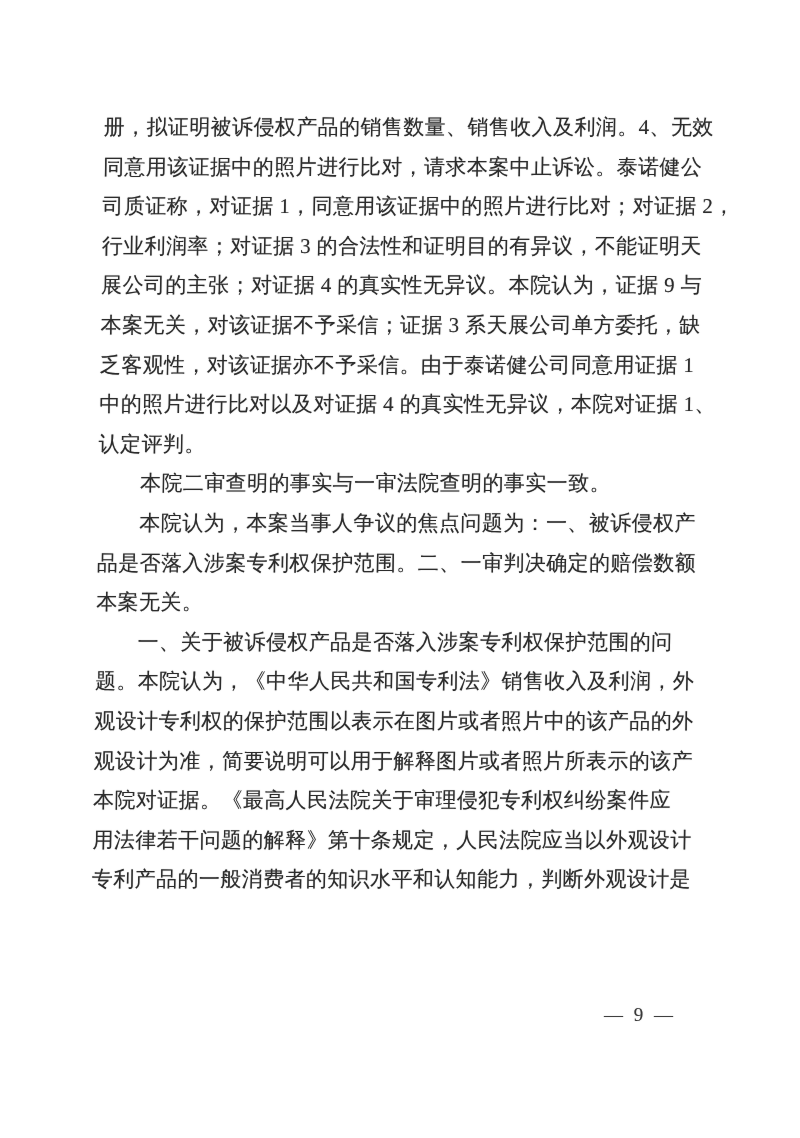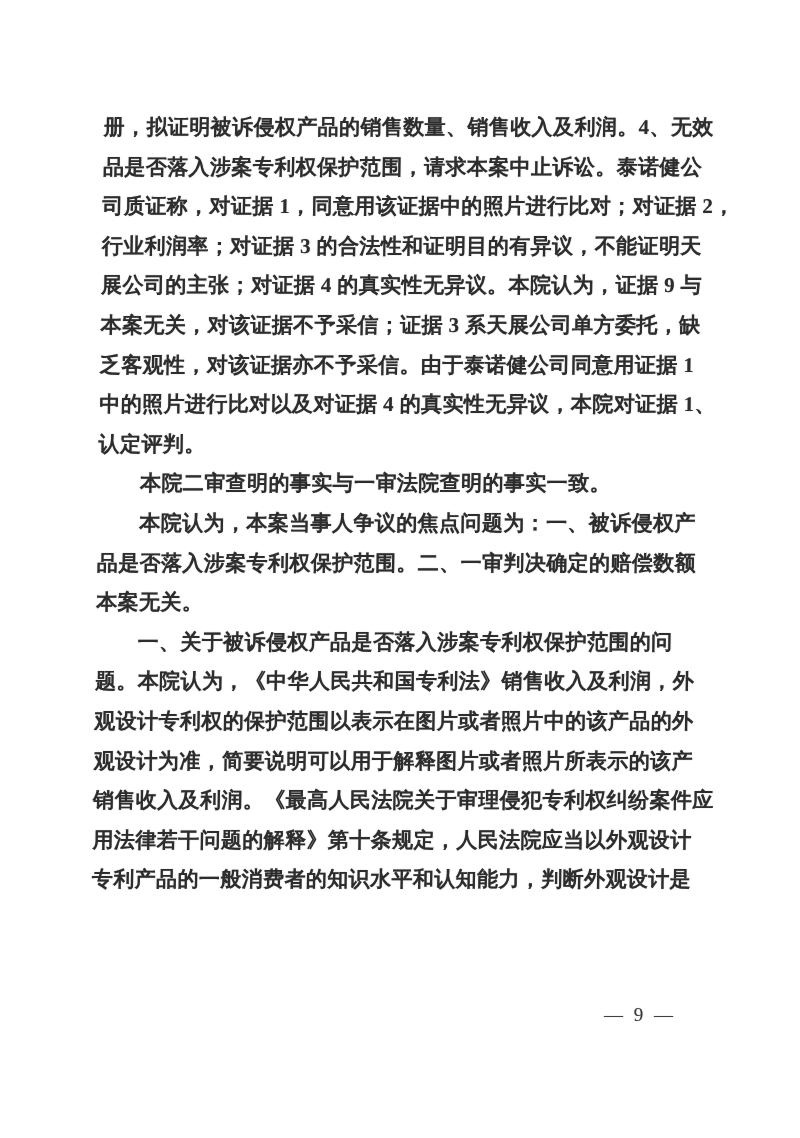--- a/index.html
+++ b/index.html
@@ -29,21 +29,20 @@
     margin: 0;
     padding: 0;
   }
   .line {
     font-size: 21px;
     line-height: 39.6px;
     height: 39.6px;
     letter-spacing: 0.4px;
     white-space: nowrap;
     text-align: justify;
-    font-weight: bold;
   }
   .line.indent {
     text-indent: 2em;
   }
   .footer {
     position: absolute;
     left: 575px;
     top: 1000px;
     width: 130px;
     text-align: center;
@@ -57,21 +56,21 @@
 </style>
 </head>
 <body>
 
 <div class="page">
 
   <div class="textblock">
 
     <div class="para">
       <div class="line">册，拟证明被诉侵权产品的销售数量、销售收入及利润。4、无效</div>
-      <div class="line">品是否落入涉案专利权保护范围，请求本案中止诉讼。泰诺健公</div>
+      <div class="line">同意用该证据中的照片进行比对，请求本案中止诉讼。泰诺健公</div>
       <div class="line">司质证称，对证据 1，同意用该证据中的照片进行比对；对证据 2，</div>
       <div class="line">行业利润率；对证据 3 的合法性和证明目的有异议，不能证明天</div>
       <div class="line">展公司的主张；对证据 4 的真实性无异议。本院认为，证据 9 与</div>
       <div class="line">本案无关，对该证据不予采信；证据 3 系天展公司单方委托，缺</div>
       <div class="line">乏客观性，对该证据亦不予采信。由于泰诺健公司同意用证据 1</div>
       <div class="line">中的照片进行比对以及对证据 4 的真实性无异议，本院对证据 1、</div>
       <div class="line">认定评判。</div>
     </div>
 
     <div class="para">
@@ -82,21 +81,21 @@
       <div class="line indent">本院认为，本案当事人争议的焦点问题为：一、被诉侵权产</div>
       <div class="line">品是否落入涉案专利权保护范围。二、一审判决确定的赔偿数额</div>
       <div class="line">本案无关。</div>
     </div>
 
     <div class="para">
       <div class="line indent">一、关于被诉侵权产品是否落入涉案专利权保护范围的问</div>
       <div class="line">题。本院认为，《中华人民共和国专利法》销售收入及利润，外</div>
       <div class="line">观设计专利权的保护范围以表示在图片或者照片中的该产品的外</div>
       <div class="line">观设计为准，简要说明可以用于解释图片或者照片所表示的该产</div>
-      <div class="line">销售收入及利润。《最高人民法院关于审理侵犯专利权纠纷案件应</div>
+      <div class="line">本院对证据。《最高人民法院关于审理侵犯专利权纠纷案件应</div>
       <div class="line">用法律若干问题的解释》第十条规定，人民法院应当以外观设计</div>
       <div class="line">专利产品的一般消费者的知识水平和认知能力，判断外观设计是</div>
     </div>
 
   </div>
 
   <div class="footer">
     <span>— 9 —</span>
   </div>
 

